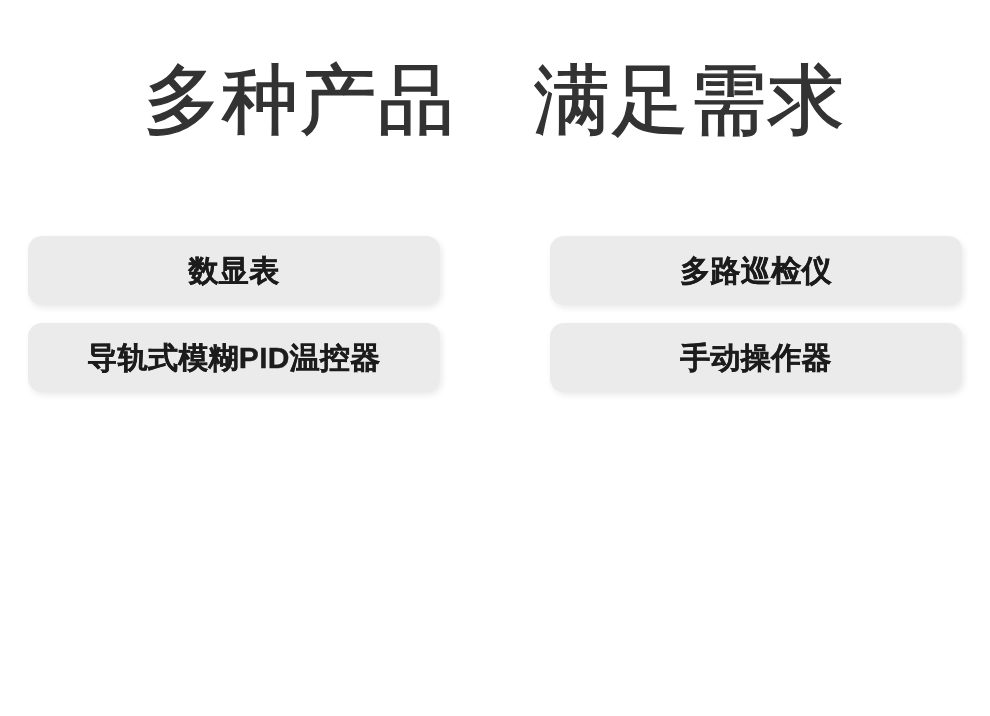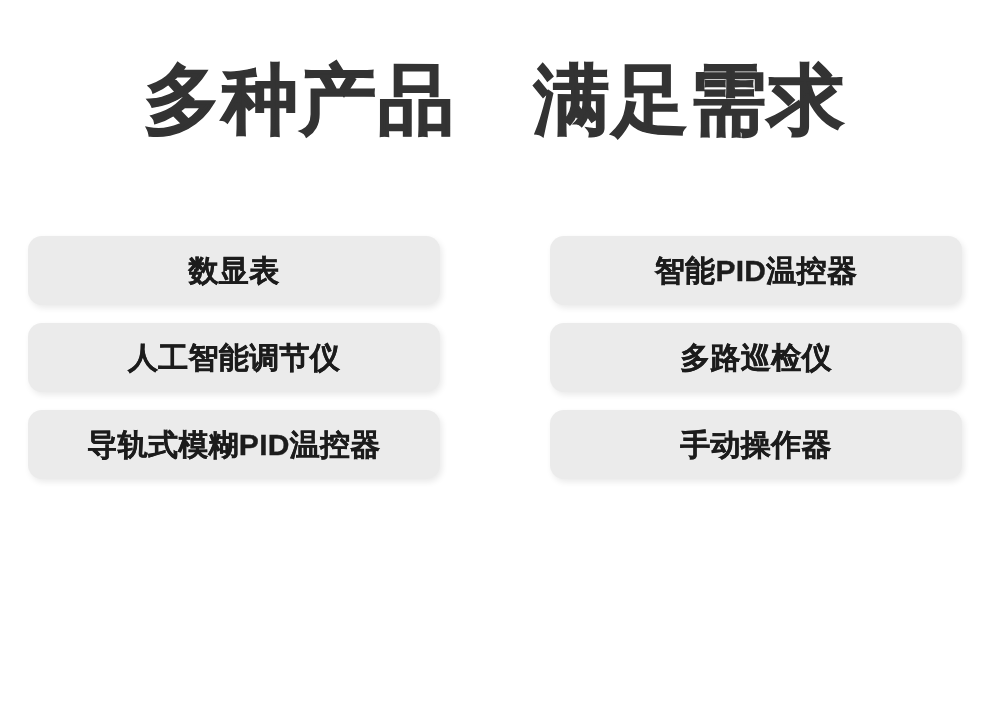--- a/index.html
+++ b/index.html
@@ -30,21 +30,21 @@
     left: 0;
     top: 44px;
     width: 990px;
     height: 112px;
     display: flex;
     align-items: center;
     justify-content: center;
     white-space: pre;
     font-size: 76px;
     line-height: 1;
-    font-weight: 700;
+    font-weight: 400;
     letter-spacing: 2px;
     color: #333333;
     text-align: left;
     -webkit-text-stroke: 1.4px #333333;
   }
 
   
   .columns {
     position: absolute;
     left: 28px;
@@ -92,31 +92,25 @@
 
   <h1 class="headline">多种产品　满足需求</h1>
 
   <div class="columns">
 
     <div class="column">
       <div class="pill">
         <span class="pill-label">数显表</span>
       </div>
       <div class="pill">
-        <span class="pill-label">人工智能调节仪</span>
-      </div>
-      <div class="pill">
         <span class="pill-label">导轨式模糊PID温控器</span>
       </div>
     </div>
 
     <div class="column">
-      <div class="pill">
-        <span class="pill-label">智能PID温控器</span>
-      </div>
       <div class="pill">
         <span class="pill-label">多路巡检仪</span>
       </div>
       <div class="pill">
         <span class="pill-label">手动操作器</span>
       </div>
     </div>
 
   </div>
 </div>

